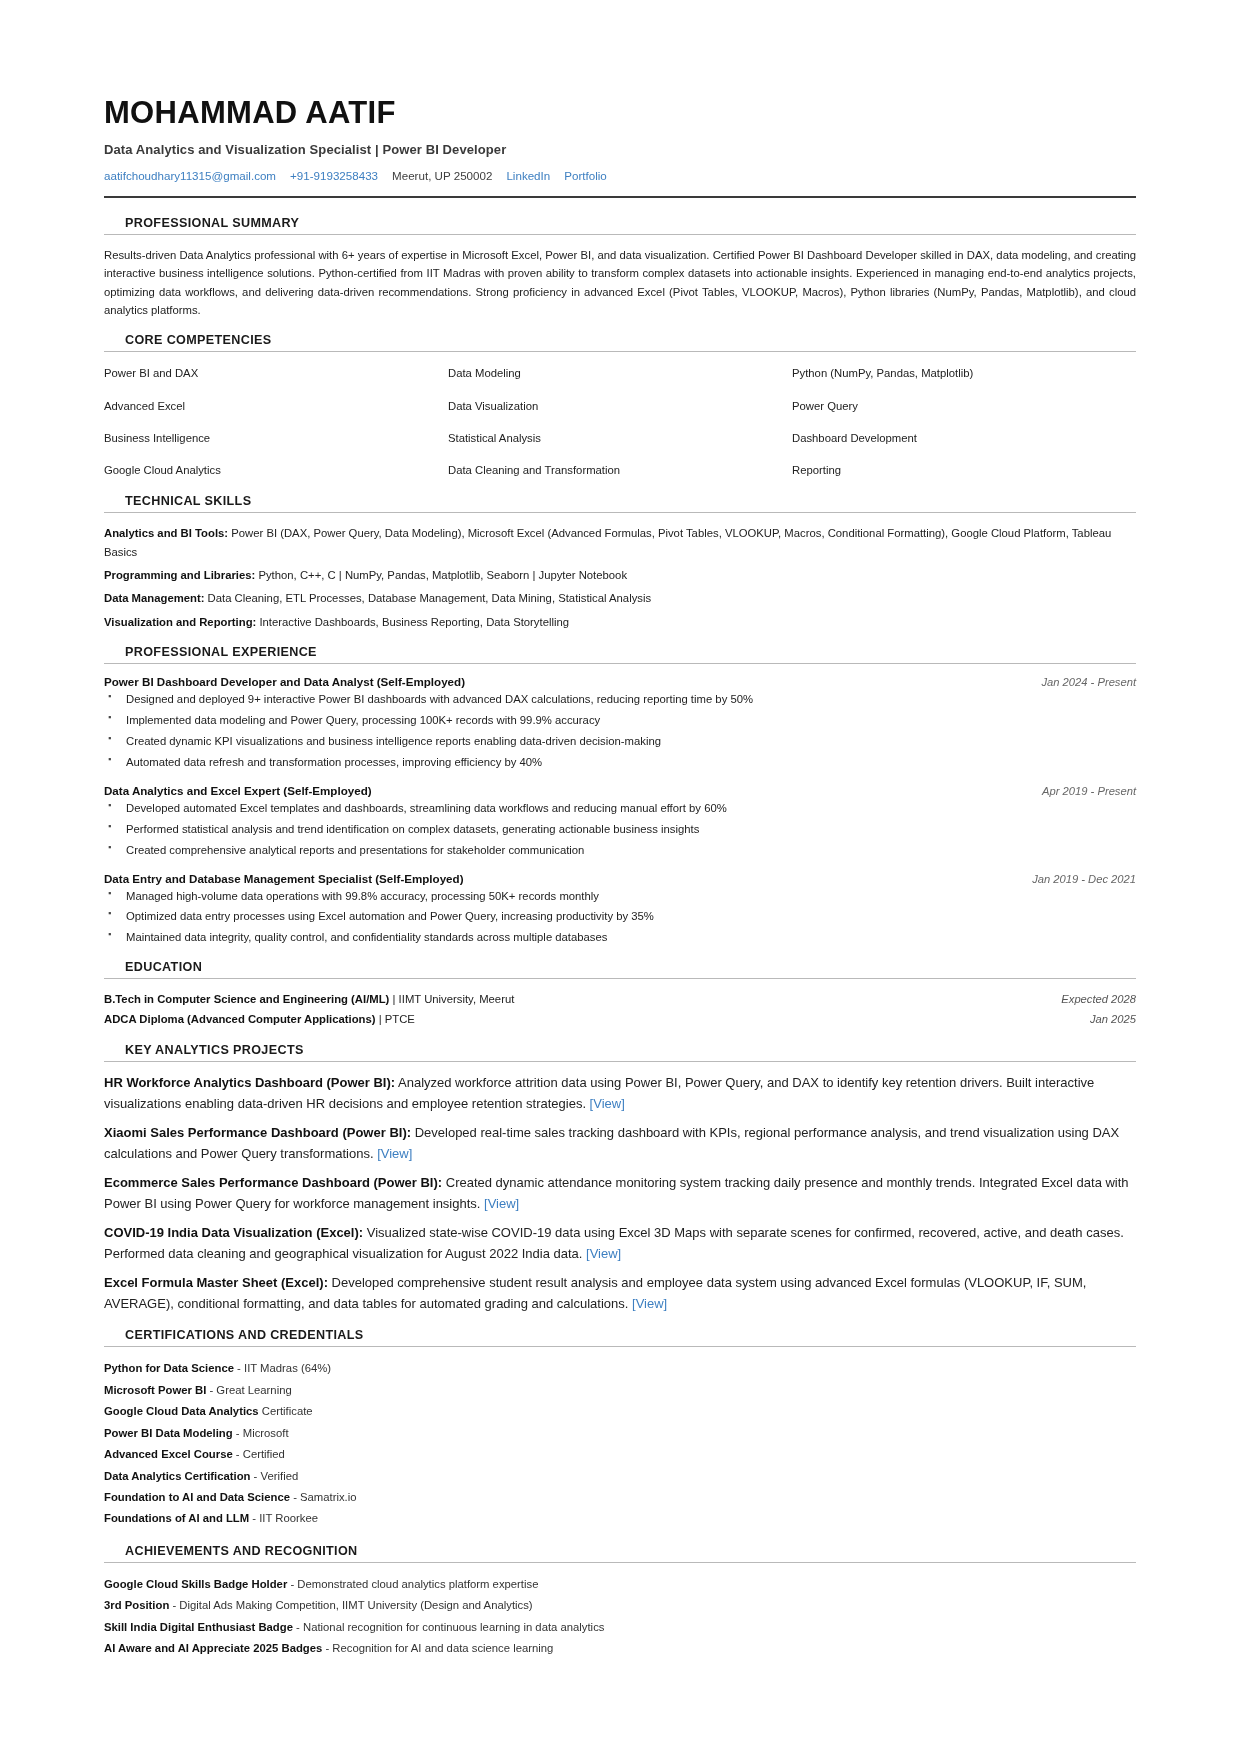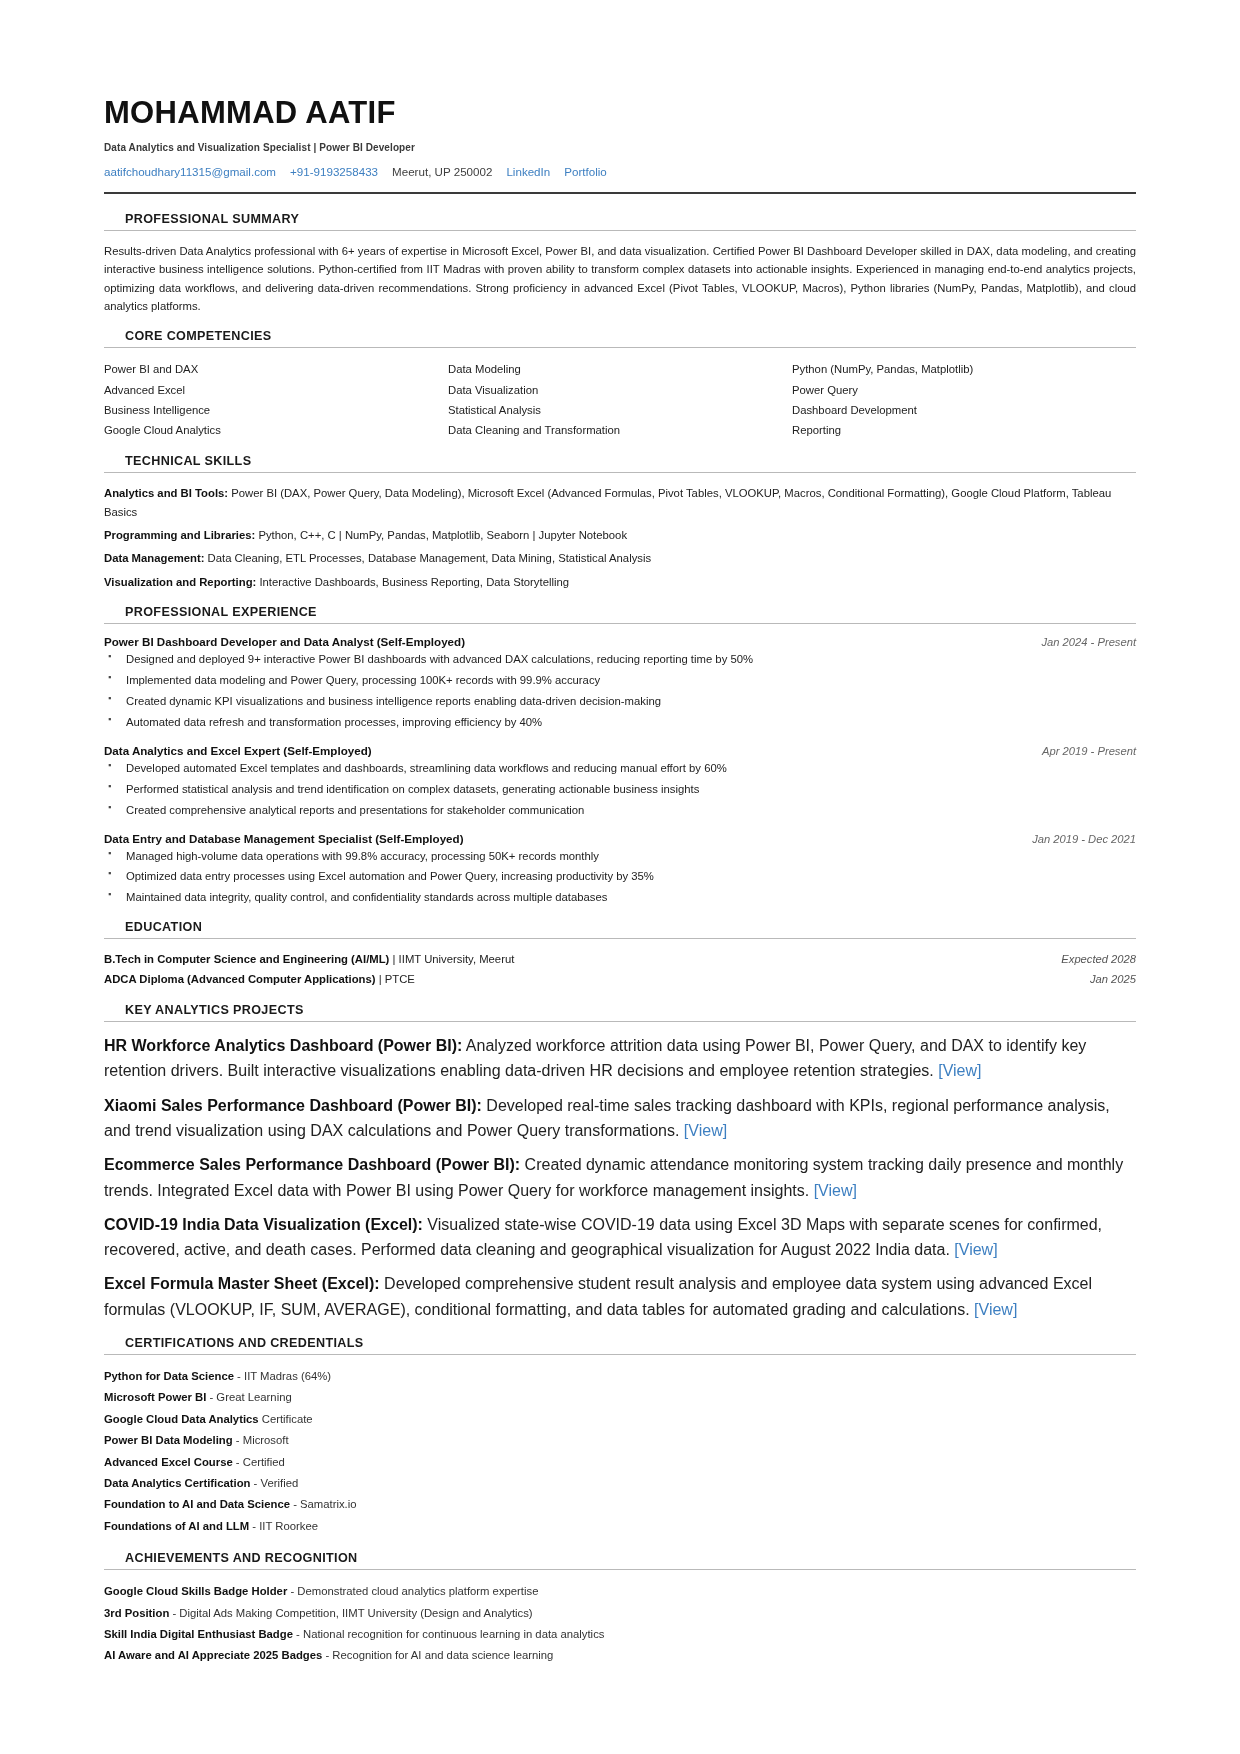--- a/index.html
+++ b/index.html
@@ -22,21 +22,21 @@
   }
   .name {
     font-size: 31px;
     font-weight: bold;
     letter-spacing: 0.3px;
     line-height: 1.1;
     margin: 0 0 12px 0;
     color: #111111;
   }
   .tagline {
-    font-size: 10px;
+    font-size: 13px;
     font-weight: bold;
     color: #3a3a3a;
     margin: 0 0 12px 0;
     letter-spacing: 0.1px;
   }
   .contact-line {
     font-size: 11.6px;
     color: #3f3f3f;
     margin: 0 0 14px 0;
     white-space: nowrap;
@@ -76,21 +76,21 @@
   .summary {
     font-size: 11.3px;
     line-height: 1.62;
     text-align: justify;
     color: #222222;
     margin: 0;
   }
   .comp-grid {
     display: grid;
     grid-template-columns: 1fr 1fr 1fr;
-    row-gap: 0px;
+    row-gap: 12px;
     font-size: 11.3px;
     color: #222222;
   }
   .comp-grid div {
     line-height: 1.62;
     padding: 1px 0;
   }
   .skill-line {
     font-size: 11.3px;
     line-height: 1.62;
@@ -155,21 +155,21 @@
     font-weight: bold;
     color: #111111;
   }
   .edu-date {
     font-style: italic;
     color: #555555;
     white-space: nowrap;
     font-size: 11.2px;
   }
   .project {
-    font-size: 16px;
+    font-size: 13px;
     line-height: 1.58;
     color: #222222;
     margin: 0 0 9px 0;
     text-align: left;
   }
   .project b {
     font-weight: bold;
     color: #111111;
   }
   .view-link {

